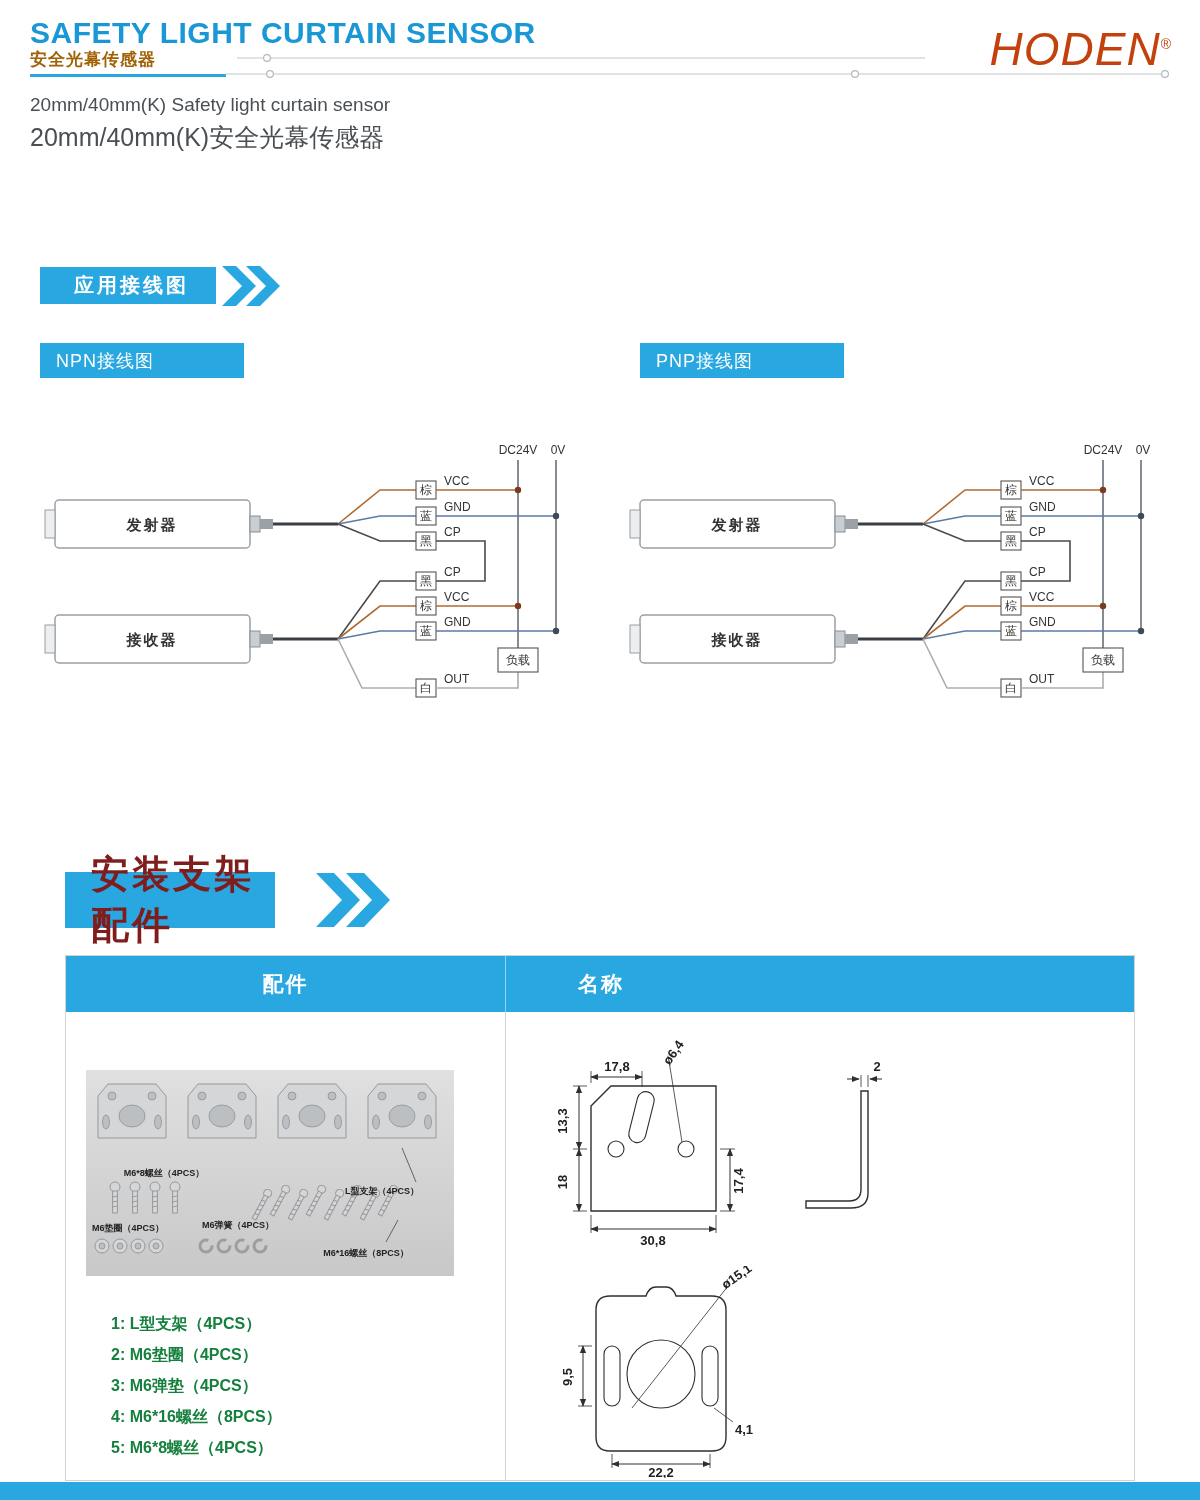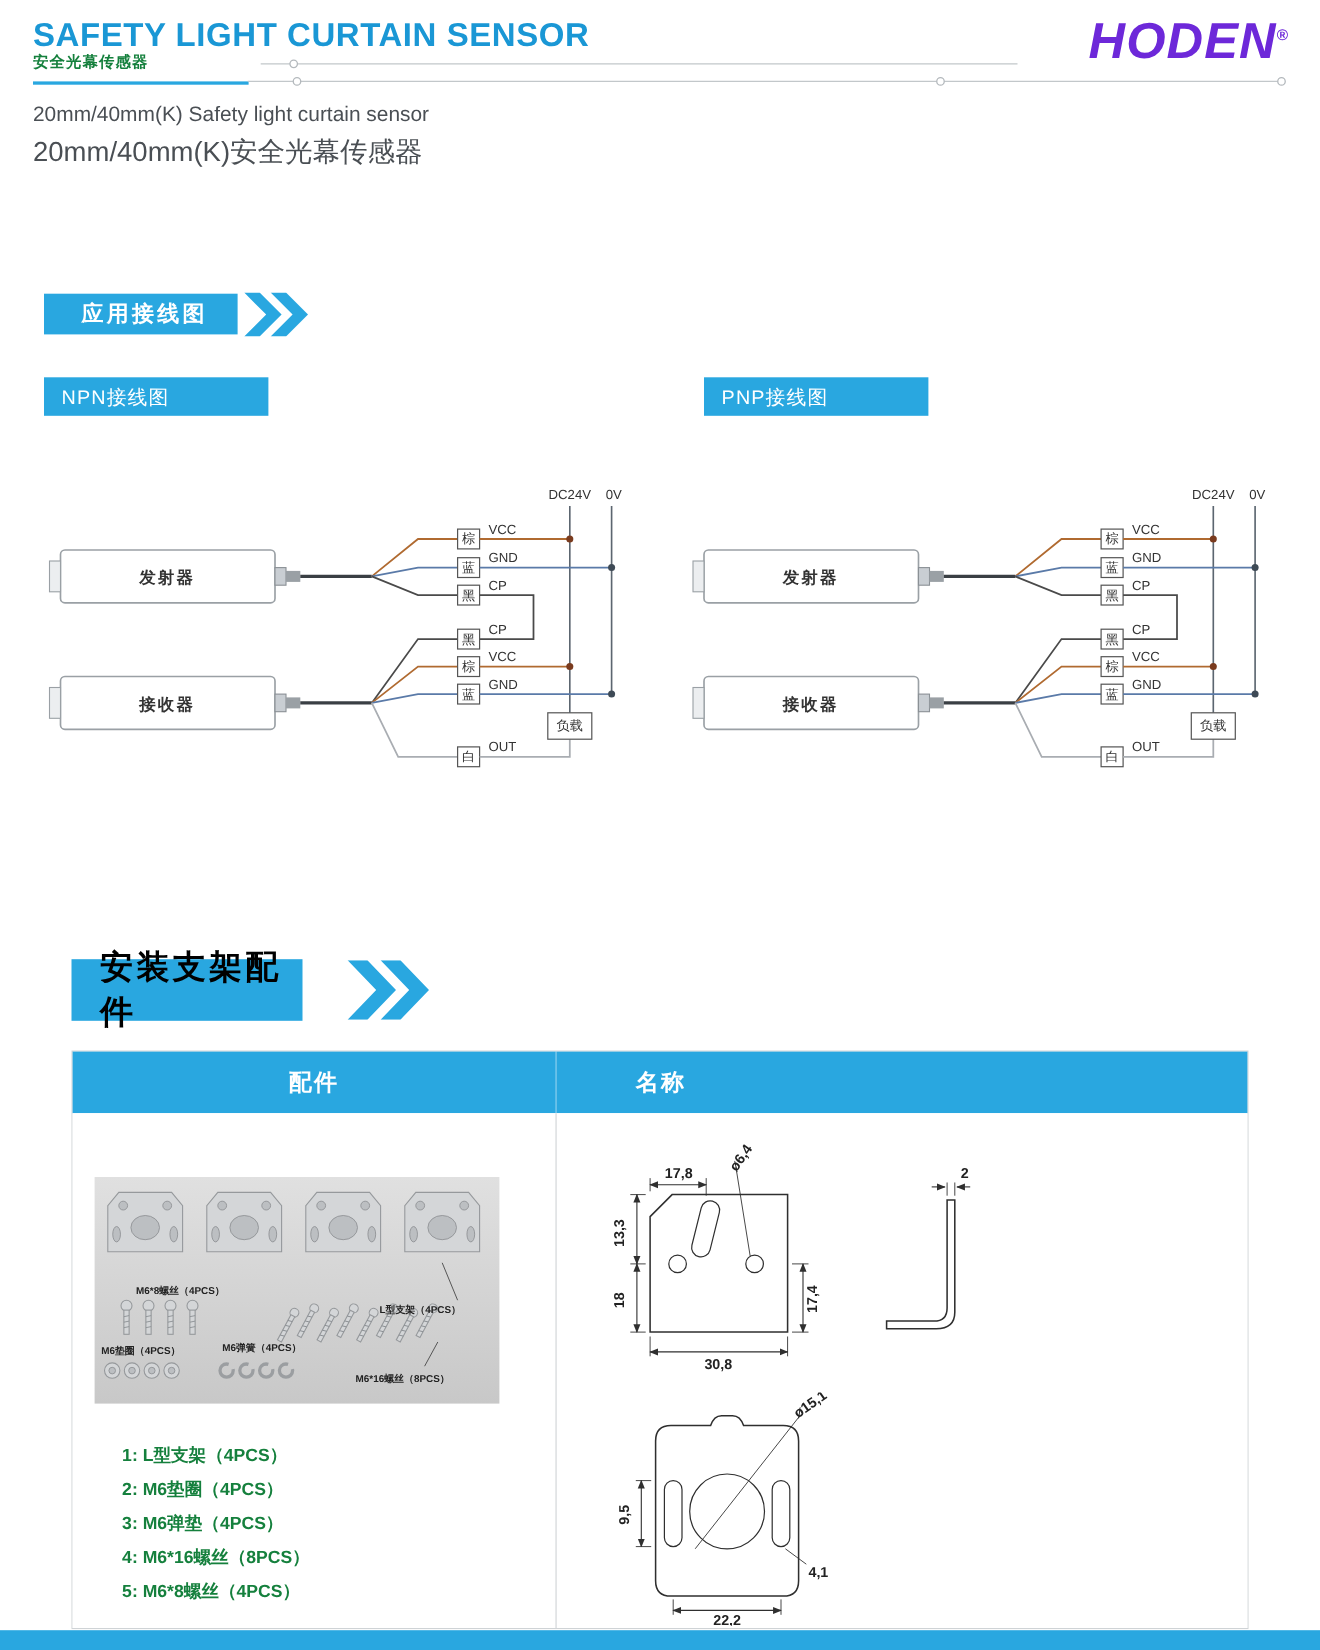--- a/index.html
+++ b/index.html
@@ -2,30 +2,30 @@
 <html><head>
 <meta charset="utf-8">
 <style>
   *{margin:0;padding:0;box-sizing:border-box}
   html,body{width:1200px;height:1500px}
   body{position:relative;background:#ffffff;font-family:"Liberation Sans","DejaVu Sans",sans-serif;color:#333;overflow:hidden}
   .abs{position:absolute}
 
   
   .title-en{left:30px;top:16px;font-size:30px;font-weight:bold;color:#1a97d5;letter-spacing:.5px}
-  .title-zh{left:30px;top:48px;font-size:14px;font-weight:bold;color:#15803d;letter-spacing:1px}
+  .title-zh{left:30px;top:48px;font-size:17px;font-weight:bold;color:#a16207;letter-spacing:1px}
   .zh-underline{left:30px;top:74px;width:196px;height:3px;background:#29a7e0}
-  .brand{right:28px;top:10px;font-size:46px;font-style:italic;font-weight:700;color:#6d28d9;letter-spacing:1px}
+  .brand{right:28px;top:22px;font-size:46px;font-style:italic;font-weight:400;color:#c2410c;letter-spacing:1px}
   .brand sup{font-size:14px;font-style:normal;vertical-align:super}
   .sub1{left:30px;top:94px;font-size:19px;color:#4a4f54}
   .sub2{left:30px;top:121px;font-size:25px;color:#4a4f54}
 
   
   .badge-sm{left:40px;top:267px;width:176px;height:37px;background:#29a7e0;color:#fff;font-size:20px;font-weight:bold;display:flex;align-items:center;padding-left:34px;letter-spacing:3px}
-  .badge-lg{left:65px;top:872px;width:210px;height:56px;background:#29a7e0;color:#000000;font-size:30px;font-weight:bold;display:flex;align-items:center;padding-left:26px;letter-spacing:3px}
+  .badge-lg{left:65px;top:872px;width:210px;height:56px;background:#29a7e0;color:#7f1d1d;font-size:38px;font-weight:bold;display:flex;align-items:center;padding-left:26px;letter-spacing:3px}
   .wire-label{top:343px;width:204px;height:35px;background:#29a7e0;color:#fff;font-size:18px;display:flex;align-items:center;padding-left:16px;letter-spacing:1px}
 
   
   .rail{stroke:#5c6670;stroke-width:1.5}
   .devbox{fill:#fff;stroke:#9aa0a5;stroke-width:1.5}
   .devcap{fill:#eceef0;stroke:#9aa0a5;stroke-width:1}
   .conn{fill:#c9ced3;stroke:#8a9095;stroke-width:1}
   .conn2{fill:#9aa0a5}
   .cable{stroke:#3a3f44;stroke-width:3}
   .w-brown{stroke:#b06a30;stroke-width:1.6;fill:none}

